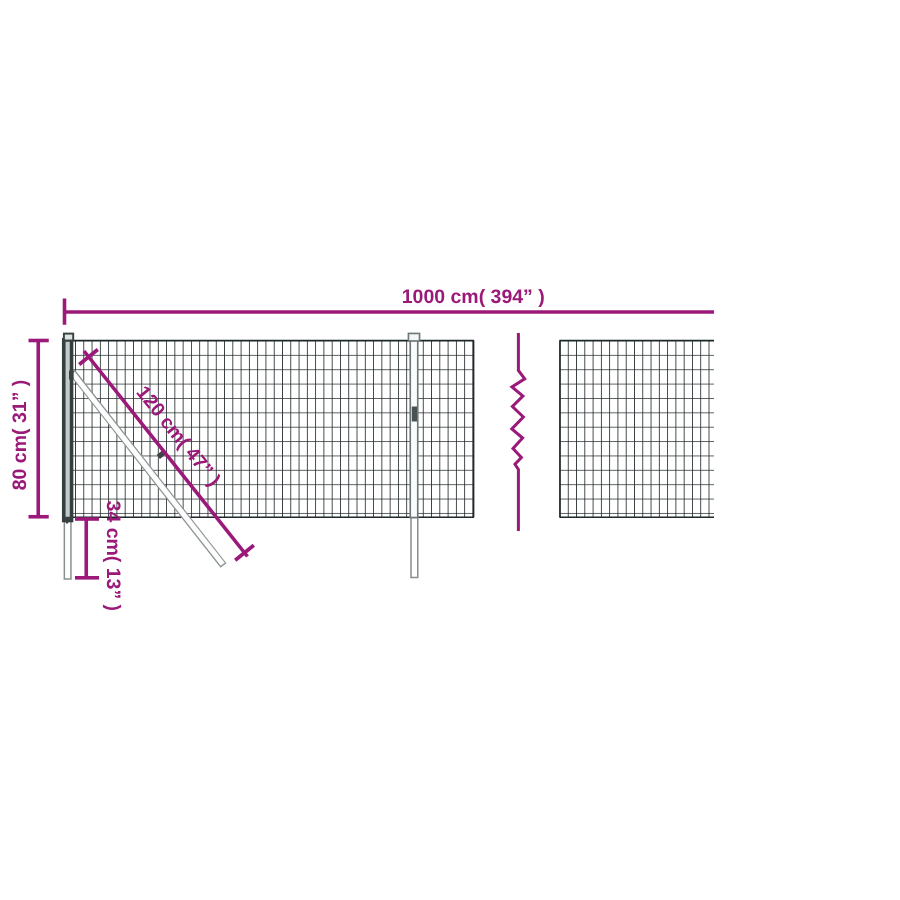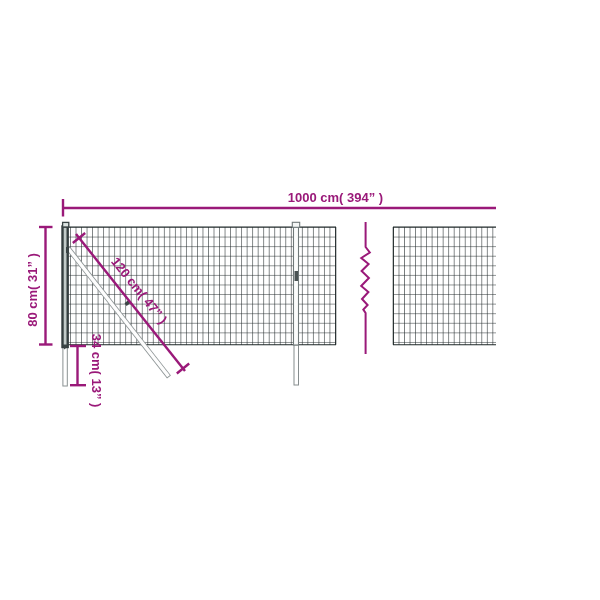--- a/index.html
+++ b/index.html
@@ -1,16 +1,16 @@
 <!DOCTYPE html>
 <html><head>
 <meta charset="utf-8">
 <style>
 html,body{margin:0;padding:0;background:#ffffff;}
-#page{position:relative;width:476px;height:600px;background:#ffffff;overflow:hidden;margin-left:20px;}
+#page{position:relative;width:476px;height:600px;background:#ffffff;overflow:hidden;}
 svg{display:block;}
 text{font-family:"Liberation Sans",sans-serif;font-weight:bold;font-size:13px;fill:#9A1979;}
 </style>
 </head>
 <body>
 <div id="page">
 <svg width="600" height="600" viewBox="0 0 600 600">
 <defs>
 <pattern id="meshL" patternUnits="userSpaceOnUse" x="44.5" y="227" width="5.52" height="9.58">
 <path d="M0 0 H5.52 M0 0 V9.58" stroke="#1f2829" stroke-width="1.1" fill="none"></path>

